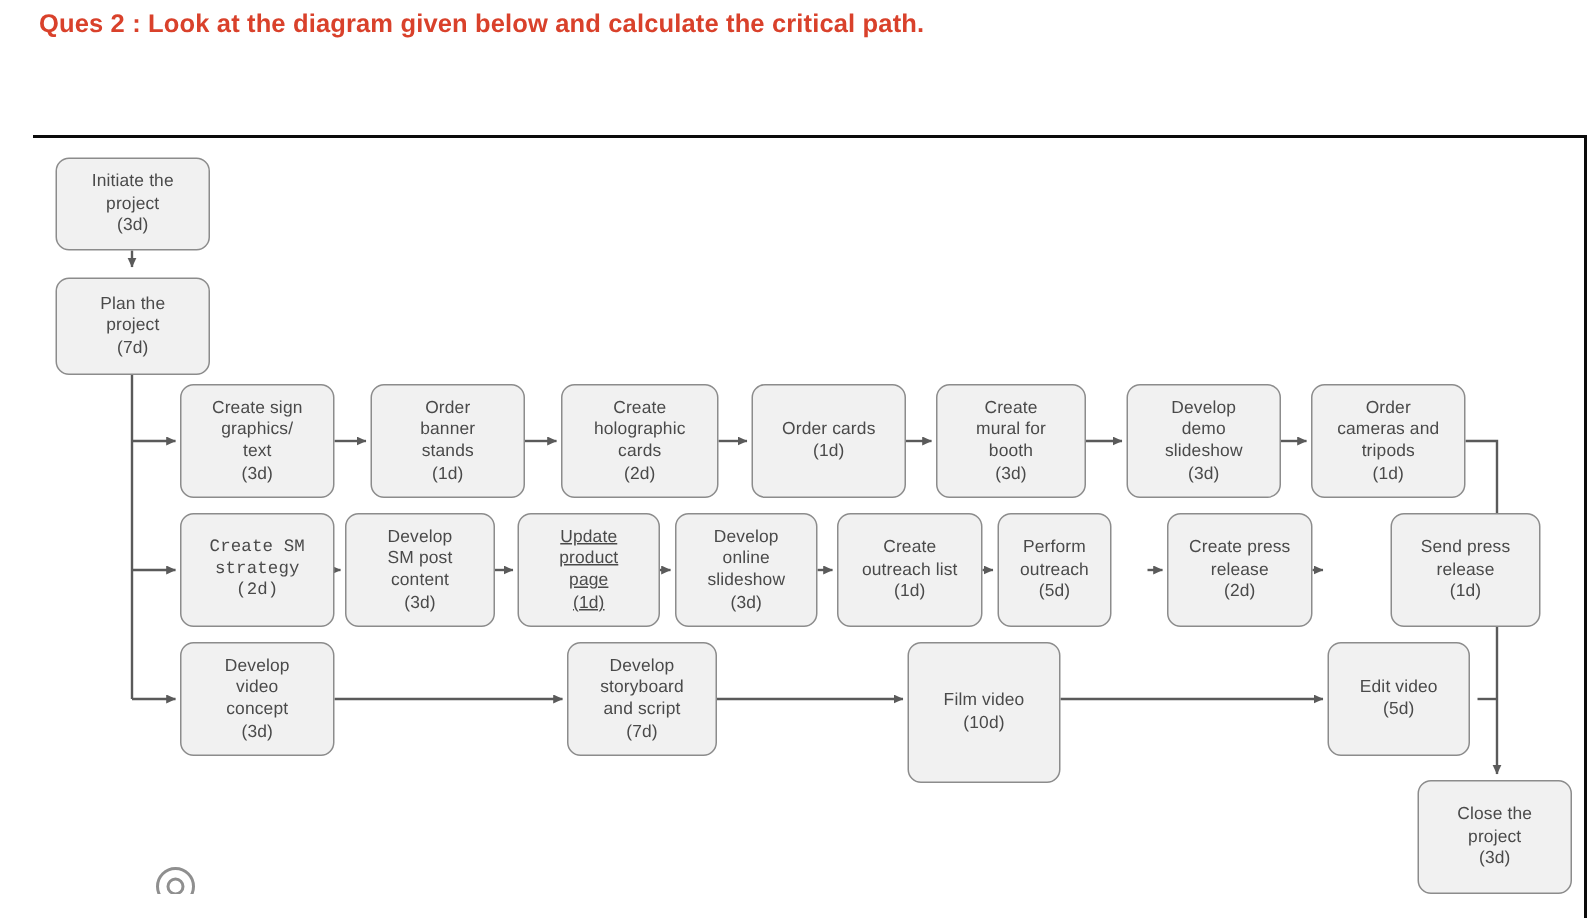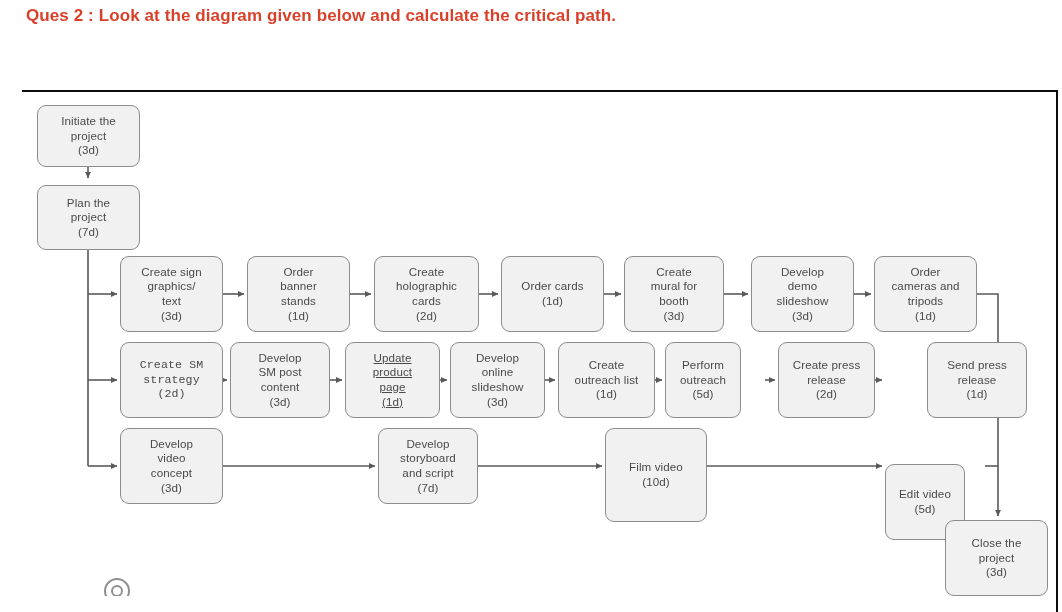--- a/index.html
+++ b/index.html
@@ -190,21 +190,21 @@
   <div class="node" style="left:120px;top:348px;width:103px;height:76px;">Develop
 video
 concept
 (3d)</div>
   <div class="node" style="left:378px;top:348px;width:100px;height:76px;">Develop
 storyboard
 and script
 (7d)</div>
   <div class="node" style="left:605px;top:348px;width:102px;height:94px;">Film video
 (10d)</div>
-  <div class="node" style="left:885px;top:348px;width:80px;height:76px;margin-top:36px;">Edit video
+  <div class="node" style="left:885px;top:348px;width:95px;height:76px;">Edit video
 (5d)</div>
 
   <div class="node" style="left:945px;top:440px;width:103px;height:76px;">Close the
 project
 (3d)</div>
 </div>
 
 <div id="corner-icon"></div>
 <div id="corner-mask"></div>
 

